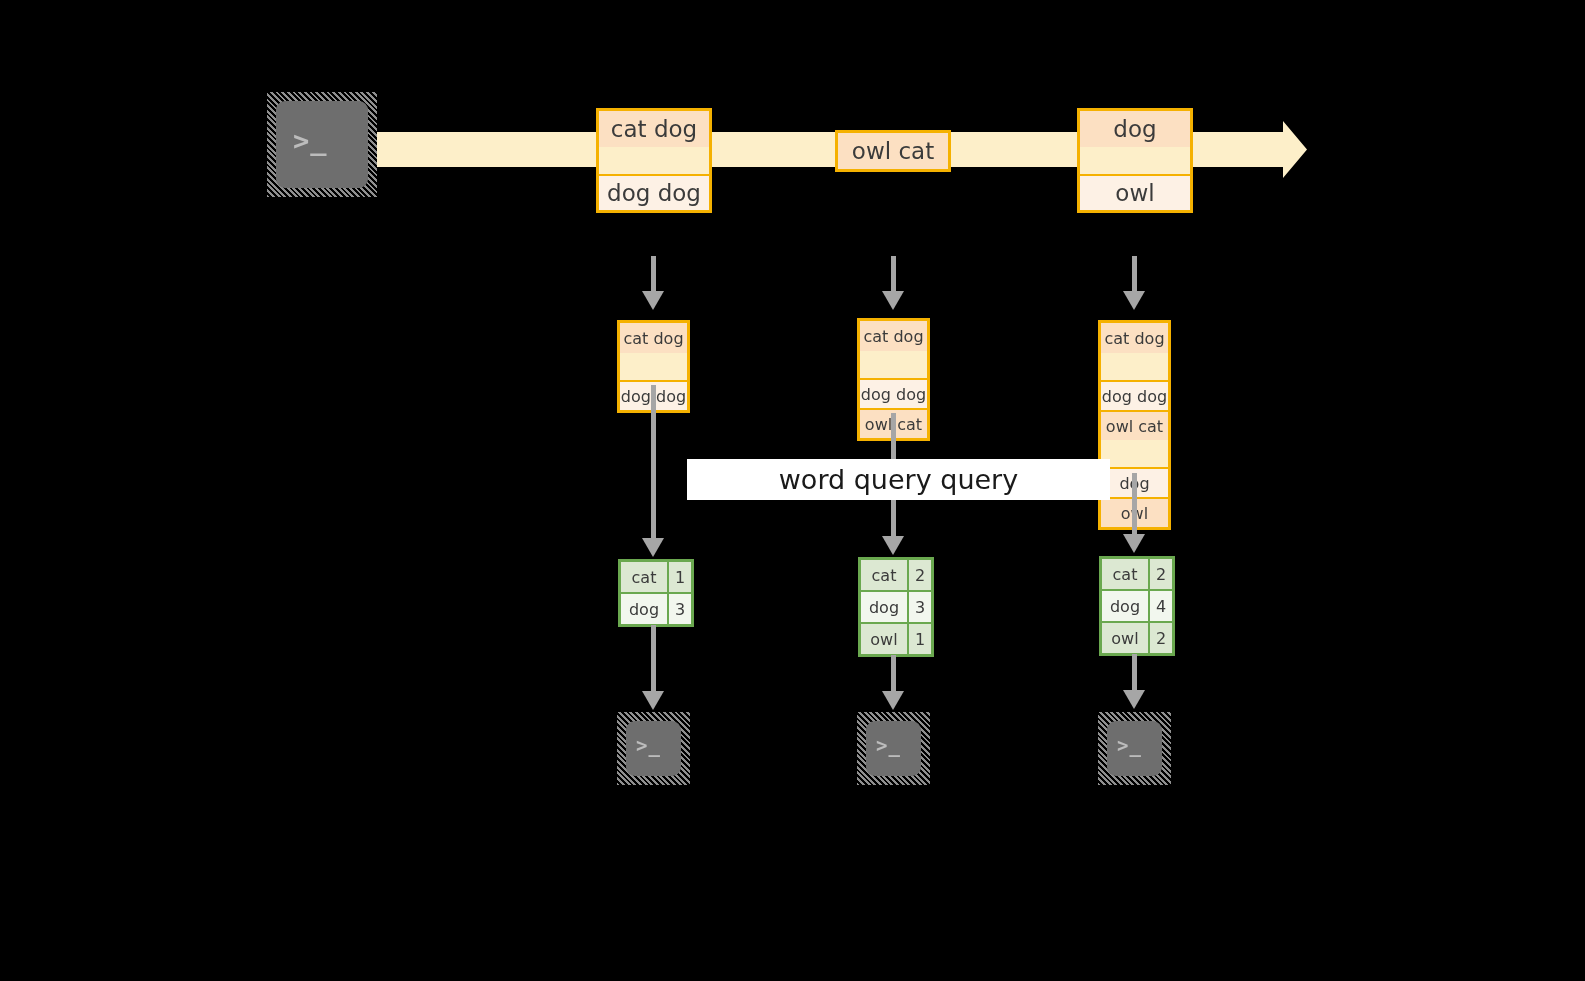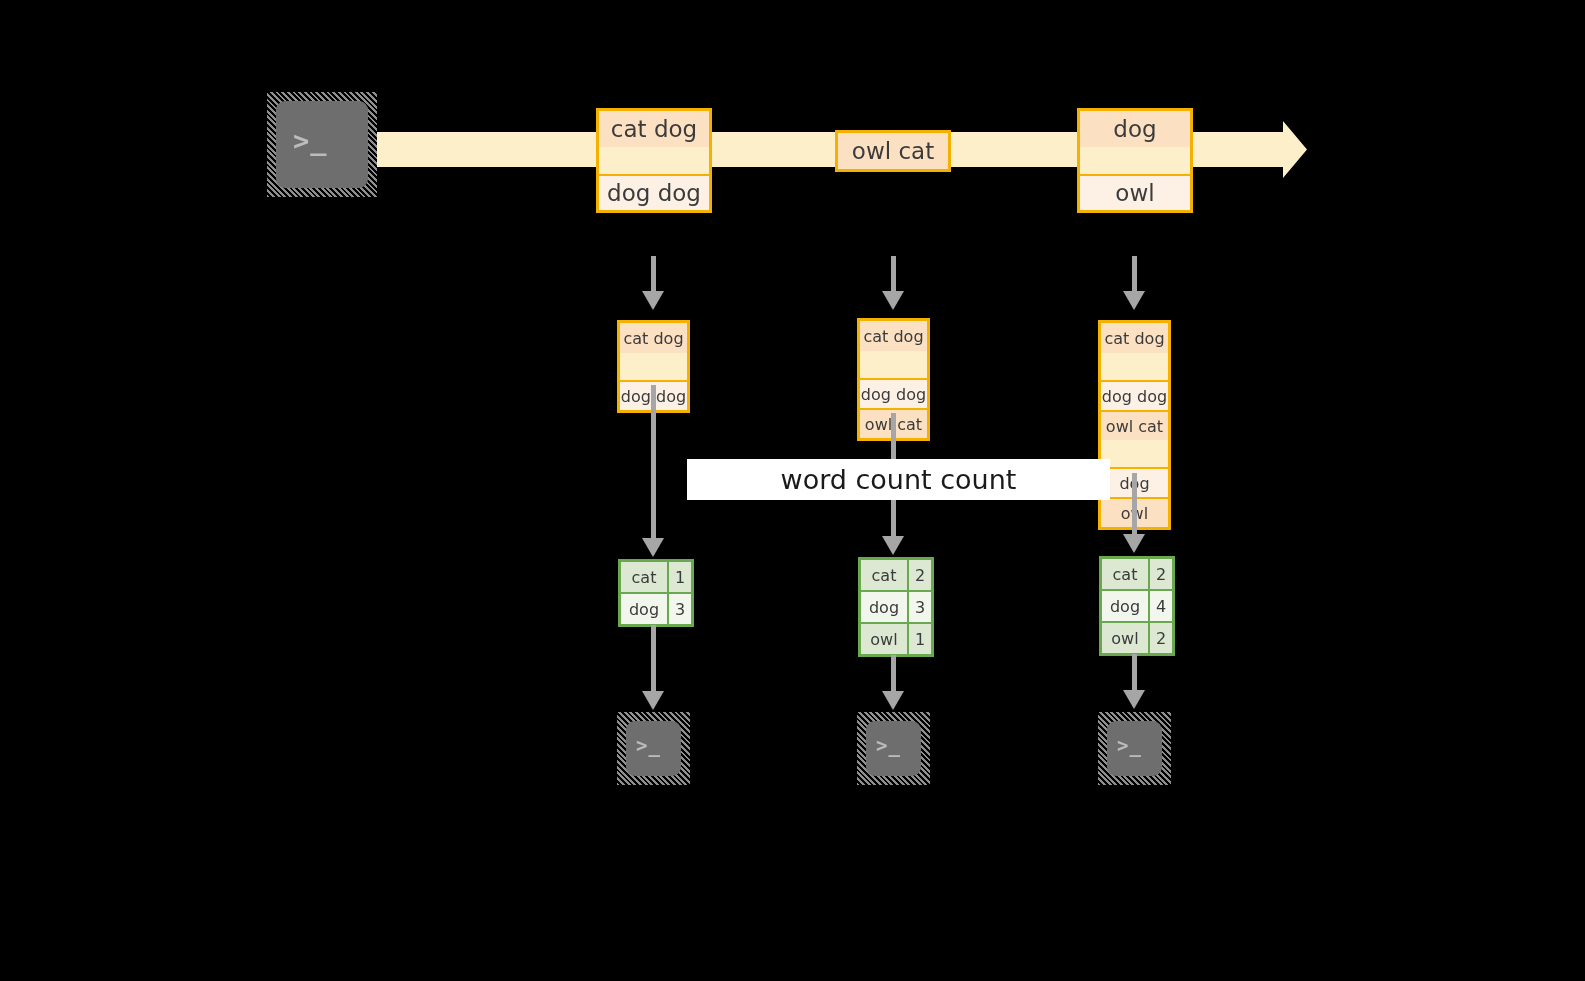--- a/index.html
+++ b/index.html
@@ -173,21 +173,21 @@
   <div class="vline" style="left:651px; top:385px; height:155px;"></div>
   <div class="vhead" style="left:642px; top:538px;"></div>
 
   <div class="vline" style="left:891px; top:413px; height:127px;"></div>
   <div class="vhead" style="left:882px; top:536px;"></div>
 
   <div class="vline" style="left:1132px; top:473px; height:67px;"></div>
   <div class="vhead" style="left:1123px; top:534px;"></div>
 
   <div class="query-band">
-    <span>word count count</span>
+    <span>word query query</span>
   </div>
 
   <div class="gbox" style="left:618px; top:559px;">
     <div class="grow dk">
       <div class="gc word">cat</div>
       <div class="gc cnt">1</div>
     </div>
     <div class="grow lt">
       <div class="gc word">dog</div>
       <div class="gc cnt">3</div>

